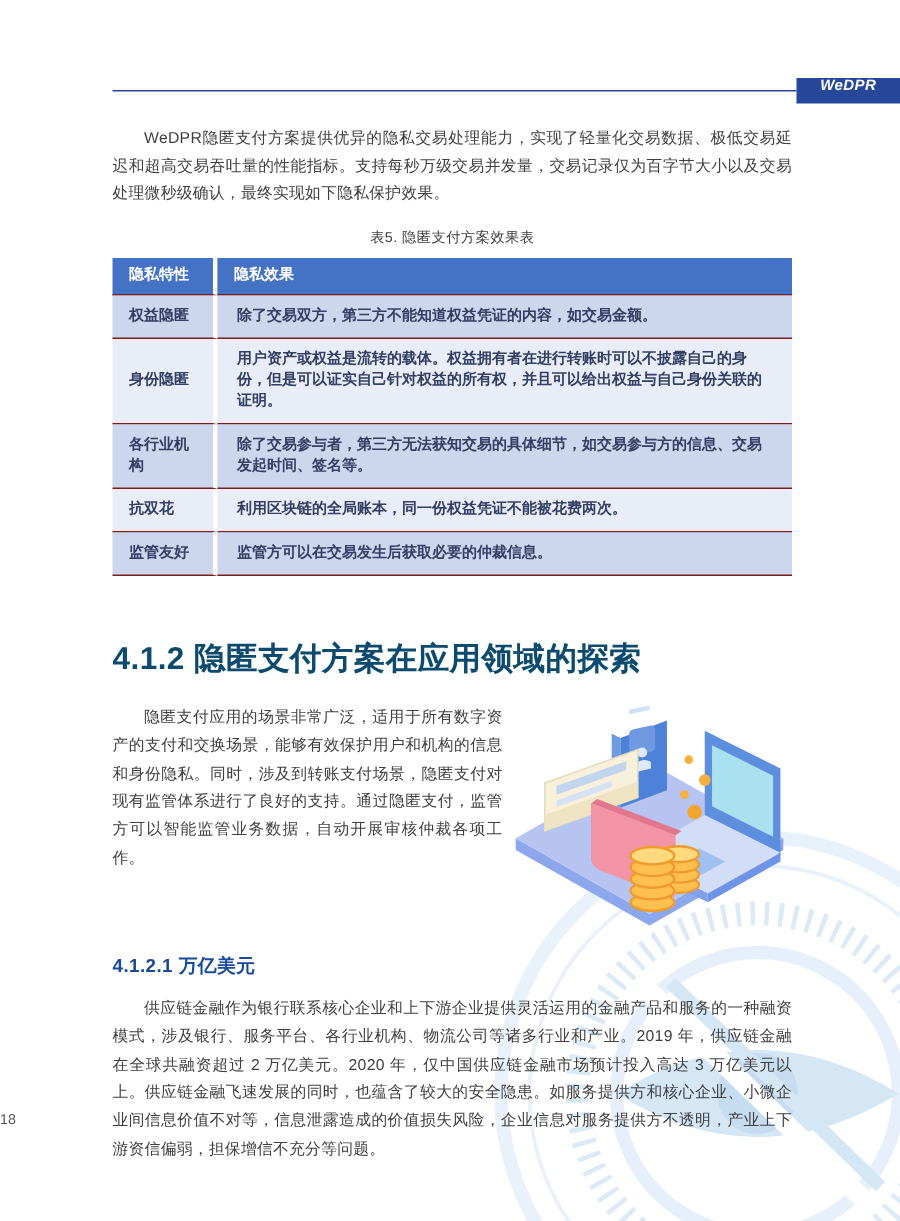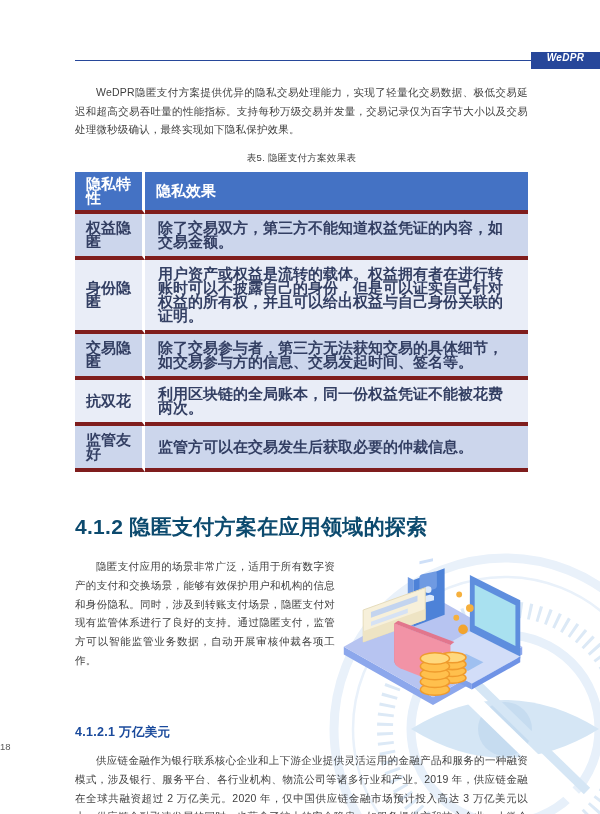--- a/index.html
+++ b/index.html
@@ -63,23 +63,23 @@
     letter-spacing: 0.3px;
   }
   table.effects {
     margin-top: 7px;
     width: 100%;
     border-collapse: separate;
     border-spacing: 0;
     table-layout: fixed;
   }
   table.effects th, table.effects td {
-    border-bottom: 4px solid #7f1d1d;
+    border-bottom: 1px solid #7f1d1d;
     vertical-align: middle;
-    font-size: 15px;
+    font-size: 10px;
     line-height: 14px;
   }
   table.effects col.c1 { width: 70px; }
   table.effects th {
     background: #4472c4;
     color: #ffffff;
     text-align: left;
     font-weight: bold;
     padding: 5px 0 5px 11px;
     height: 22px;
@@ -186,21 +186,21 @@
       <tbody>
         <tr>
           <td class="first">权益隐匿</td>
           <td class="effect">除了交易双方，第三方不能知道权益凭证的内容，如交易金额。</td>
         </tr>
         <tr>
           <td class="first">身份隐匿</td>
           <td class="effect">用户资产或权益是流转的载体。权益拥有者在进行转账时可以不披露自己的身份，但是可以证实自己针对权益的所有权，并且可以给出权益与自己身份关联的证明。</td>
         </tr>
         <tr>
-          <td class="first">交易隐匿</td>
+          <td class="first">各行业机构</td>
           <td class="effect">除了交易参与者，第三方无法获知交易的具体细节，如交易参与方的信息、交易发起时间、签名等。</td>
         </tr>
         <tr>
           <td class="first">抗双花</td>
           <td class="effect">利用区块链的全局账本，同一份权益凭证不能被花费两次。</td>
         </tr>
         <tr>
           <td class="first">监管友好</td>
           <td class="effect">监管方可以在交易发生后获取必要的仲裁信息。</td>
         </tr>

